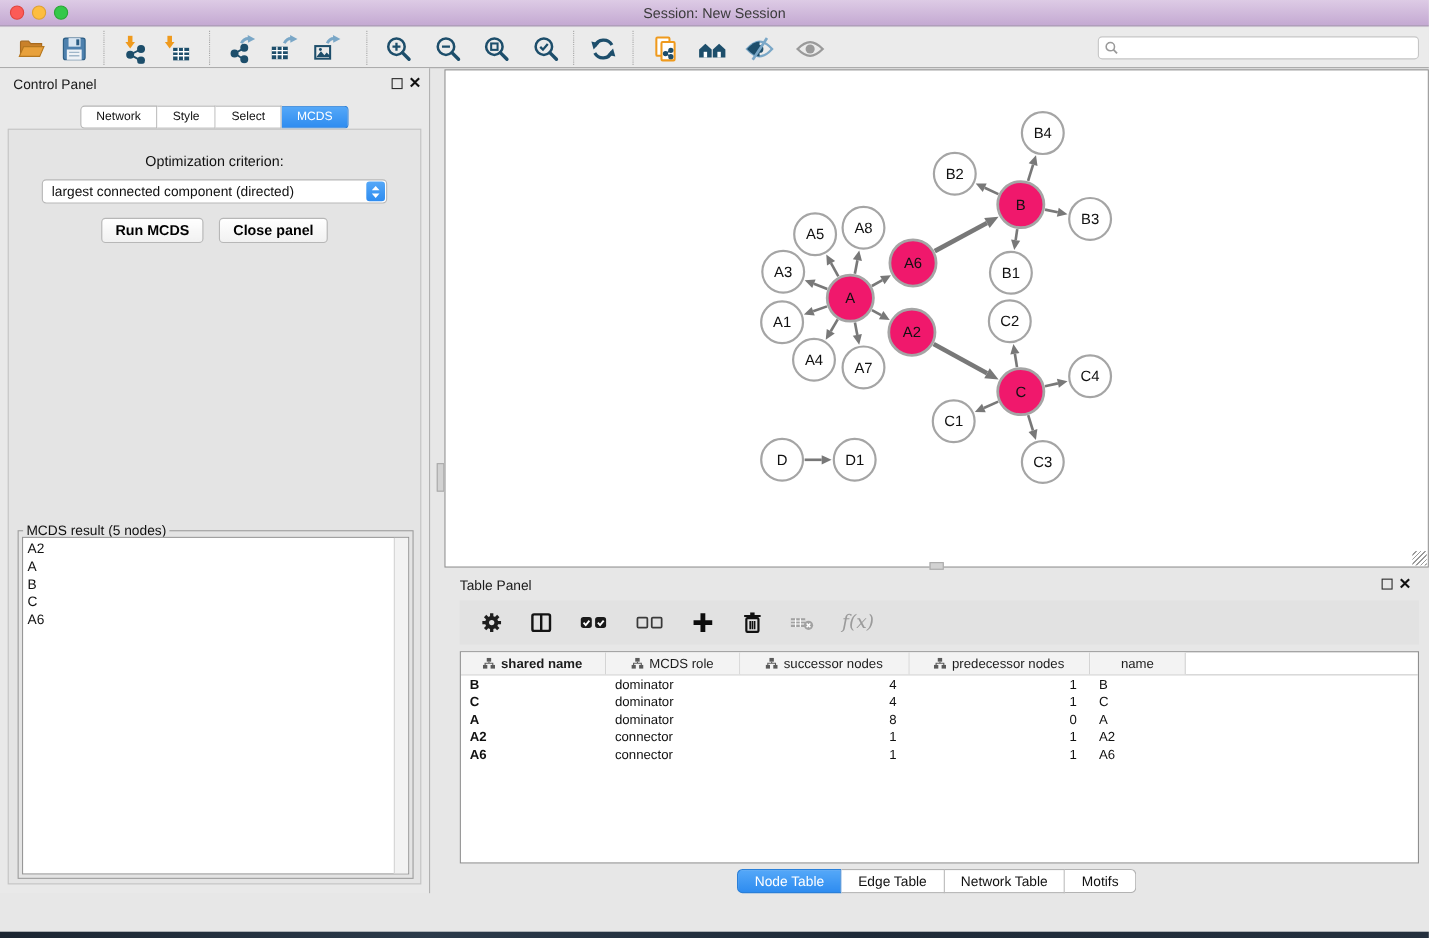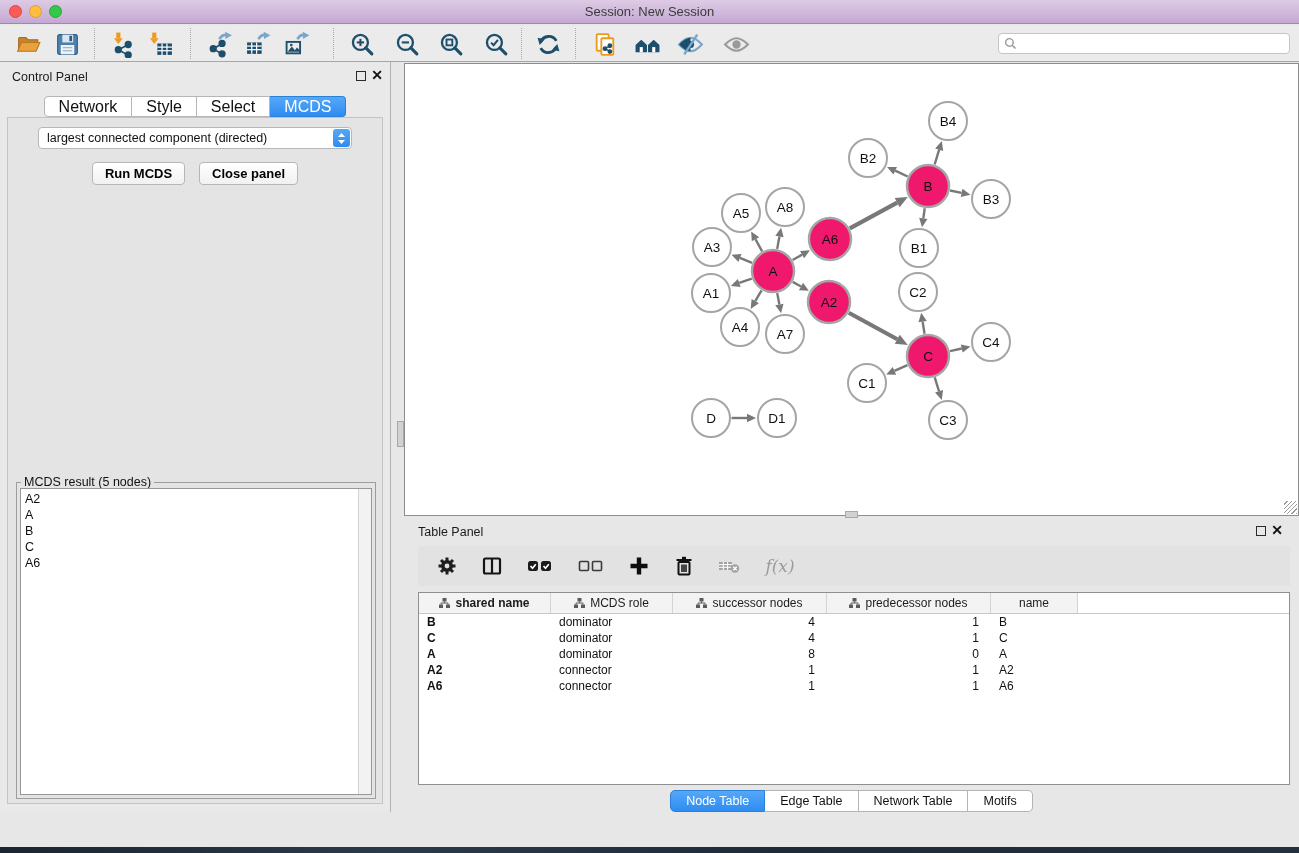--- a/index.html
+++ b/index.html
@@ -28,21 +28,21 @@
     display:flex; align-items:center; padding-left:5px; }
   .search input { border:none; outline:none; background:transparent; flex:1;
     font-size:12px; font-family:"Liberation Sans",sans-serif; height:17px; }
   
   .control-panel { position:absolute; left:0; top:62px; width:391px; height:750px;
     background:#e9e9e9; border-right:1px solid #b2b2b2; }
   .panel-title { position:absolute; left:12px; top:8px; font-size:12.5px; color:#1a1a1a; }
   .float-icon { position:absolute; top:9px; width:10px; height:10px; border:1.5px solid #2b2b2b; }
   .close-icon { position:absolute; top:5px; font-size:14px; font-weight:bold; color:#111; line-height:16px; }
   .cp-tabs { position:absolute; top:34px; left:0; right:0; display:flex; justify-content:center; }
-  .ctab { height:21px; line-height:19px; padding:0 14px; font-size:16px; background:#fff;
+  .ctab { height:21px; line-height:19px; padding:0 14px; font-size:11px; background:#fff;
     border:1px solid #b6b6b6; border-left:none; color:#111; }
   .ctab:first-child { border-left:1px solid #b6b6b6; border-radius:4px 0 0 4px; }
   .ctab:last-child { border-radius:0 4px 4px 0; }
   .ctab.active { background:linear-gradient(#55a8f8,#2e8cf0); color:#fff; border-color:#2a7fd8; }
   .cp-content { position:absolute; left:7px; right:7px; top:55px; bottom:8px;
     background:#e4e4e4; border:1px solid #c4c4c4; }
   .opt-label { margin-top:21px; text-align:center; font-size:13px; }
   .selectbox { margin:9px auto 0; width:314px; height:22px; background:#fff;
     border:1px solid #b7b7b7; border-radius:4px; position:relative;
     font-size:12.5px; line-height:20px; padding-left:8px; }
@@ -294,20 +294,21 @@
   <div class="panel-title">Control Panel</div>
   <span class="float-icon" style="right:24px"></span>
   <span class="close-icon" style="right:7px">✕</span>
   <div class="cp-tabs">
     <div class="ctab">Network</div>
     <div class="ctab">Style</div>
     <div class="ctab">Select</div>
     <div class="ctab active">MCDS</div>
   </div>
   <div class="cp-content">
+    <div class="opt-label">Optimization criterion:</div>
     <div class="selectbox">
       <span>largest connected component (directed)</span>
       <span class="stepper">
         <svg width="9" height="13" viewBox="0 0 9 13">
           <path d="M4.5 1 L8 5 H1z" fill="#fff"></path>
             <path d="M4.5 12 L1 8 H8z" fill="#fff"></path>
         </svg>
       </span>
     </div>
     <div class="cp-buttons">

